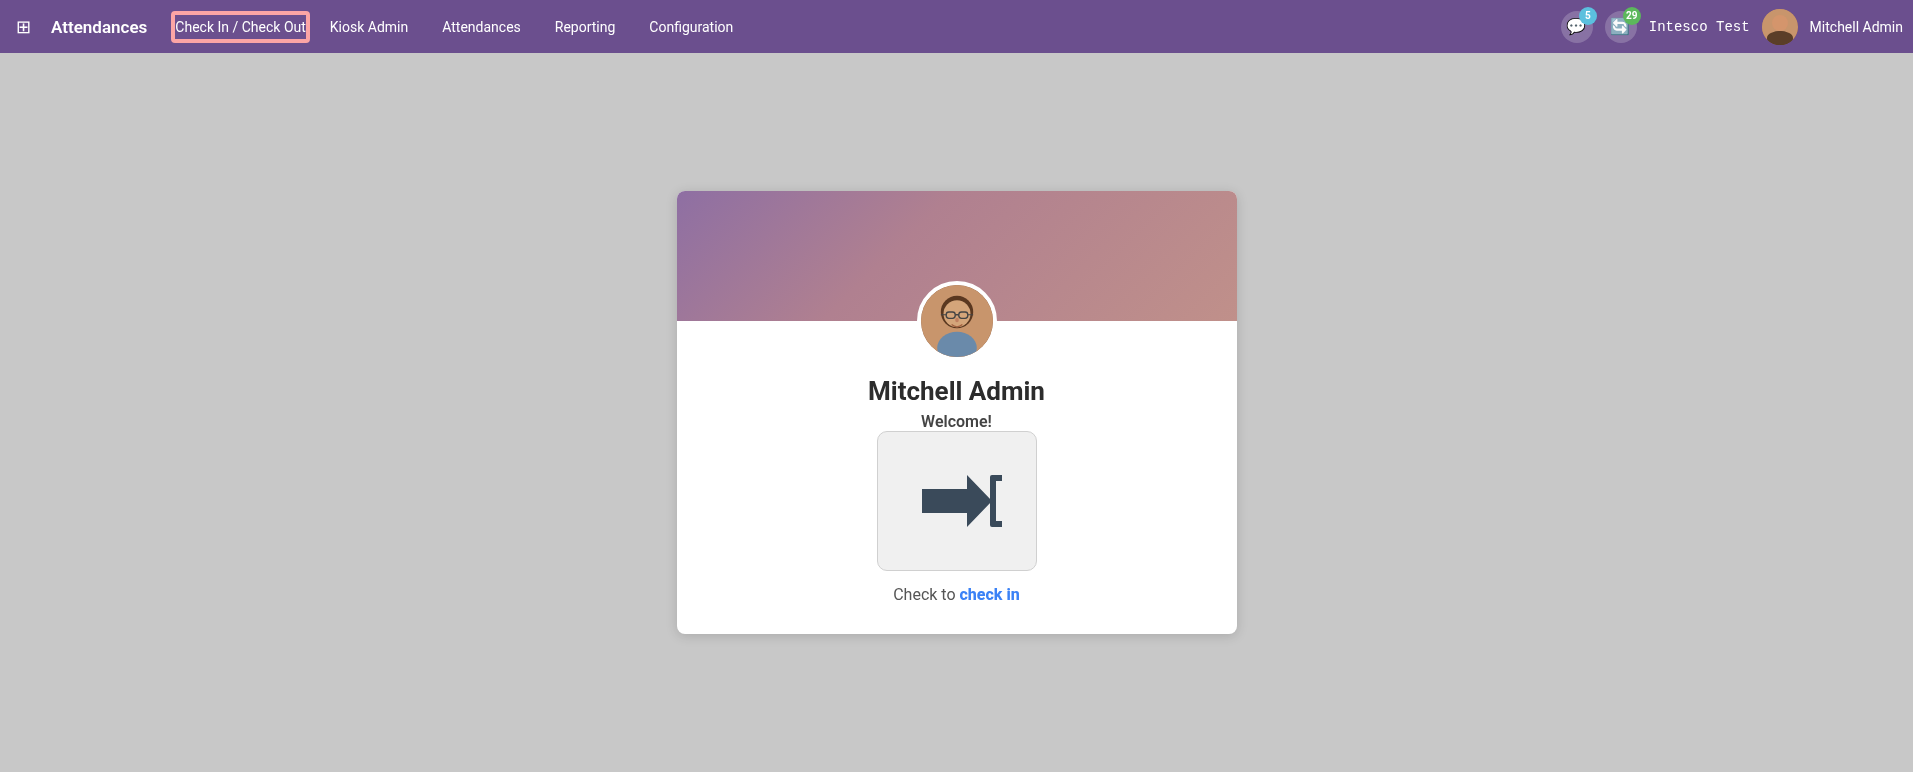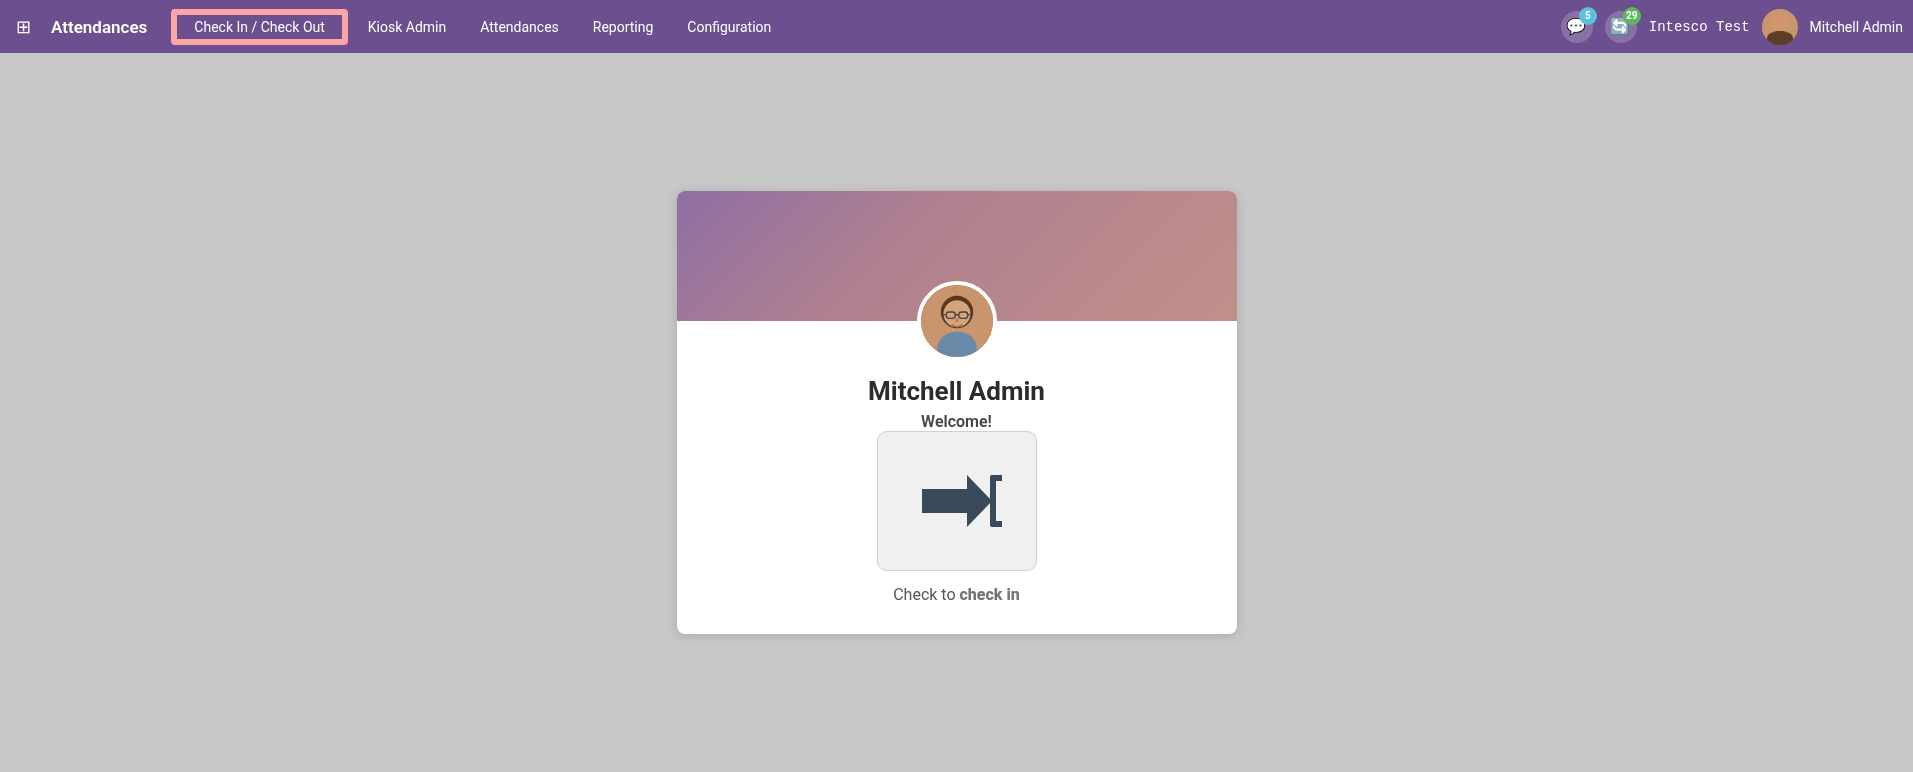--- a/index.html
+++ b/index.html
@@ -47,23 +47,23 @@
     .nav-item {
       color: white;
       font-size: 14px;
       padding: 6px 14px;
       cursor: pointer;
       border-radius: 4px;
       white-space: nowrap;
     }
 
     .nav-item.active {
-      border: 6px solid #fca5a5;
+      border: 4px solid #fca5a5;
       border-radius: 4px;
-      padding: 4px 17px;
+      padding: 4px 0;
     }
 
     .topnav-right {
       display: flex;
       align-items: center;
       gap: 12px;
     }
 
     .icon-badge-wrapper {
       position: relative;
@@ -227,21 +227,21 @@
       transition: background 0.2s;
     }
 
     .click-to-checkin {
       font-size: 16px;
       color: #555;
     }
 
     .click-to-checkin strong {
       font-weight: 800;
-      color: #737373;
+      color: #3b82f6;
     }
   </style>
 </head>
 <body>
 
 <nav class="topnav">
   <div class="topnav-left">
     <span class="grid-icon">⊞</span>
     <span class="app-title">Attendances</span>
 

